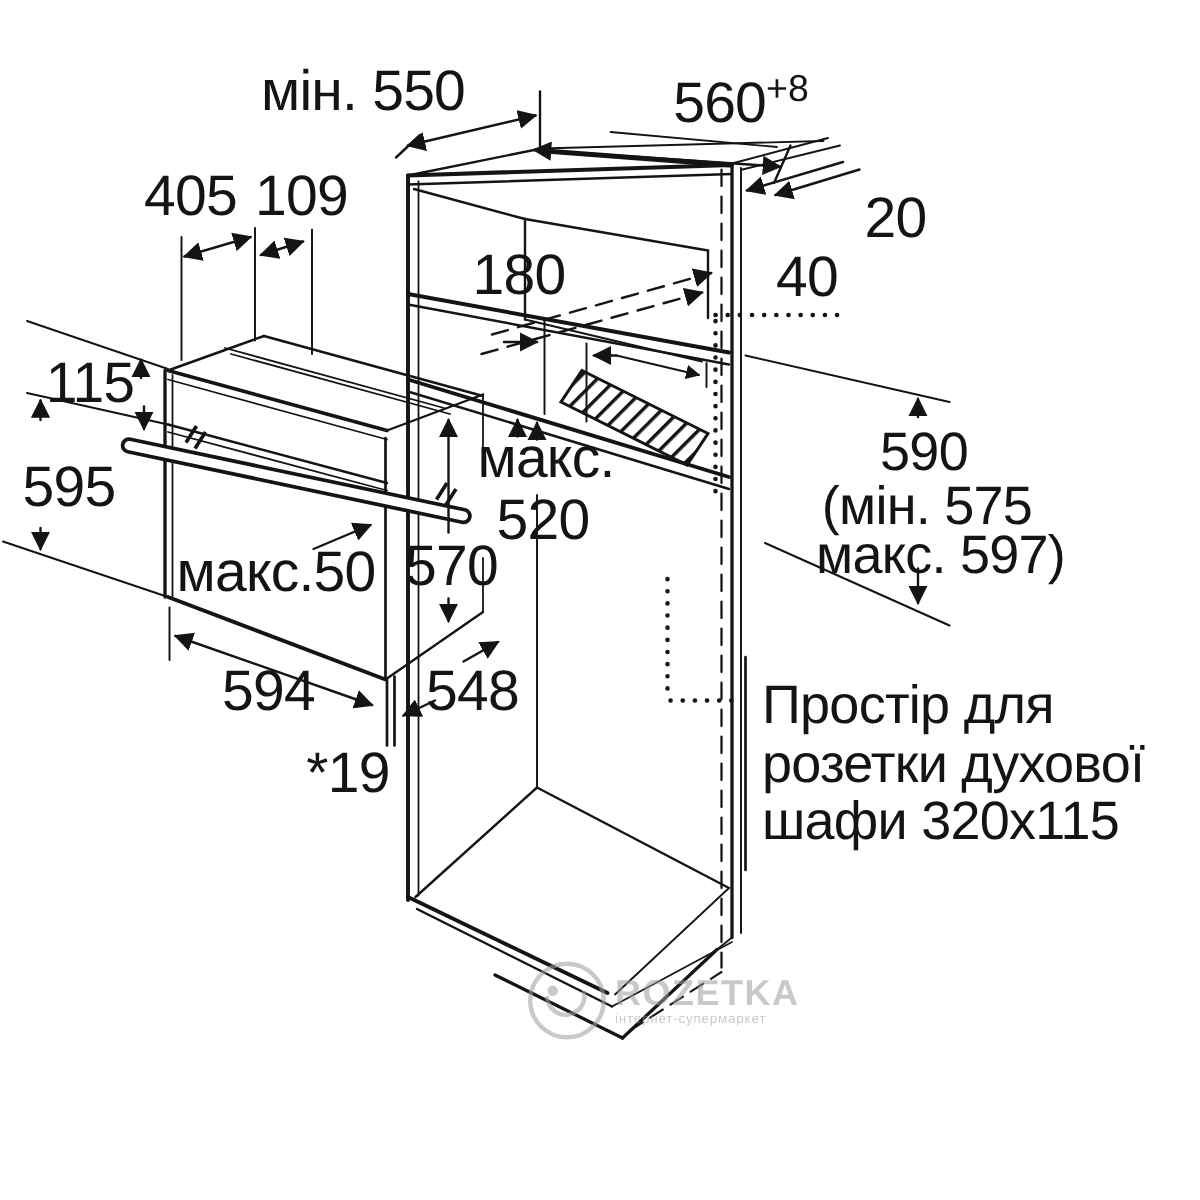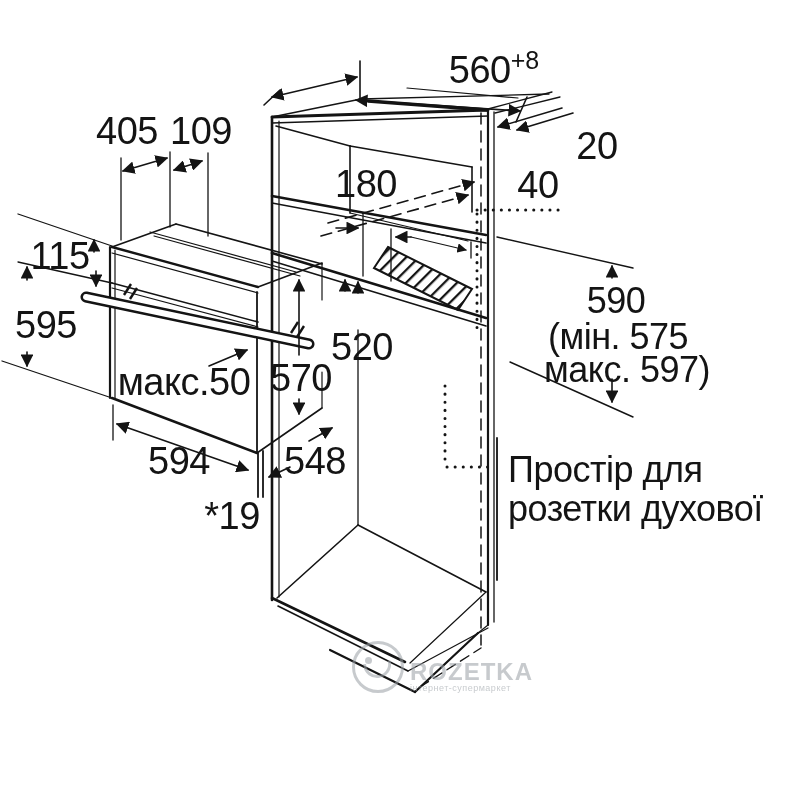--- a/index.html
+++ b/index.html
@@ -4,21 +4,21 @@
 <style>
   html,body{margin:0;padding:0;background:#ffffff;}
   #stage{position:relative;width:800px;height:800px;background:#ffffff;overflow:hidden;
          font-family:"Liberation Sans",sans-serif;color:#141414;}
   #drawing{position:absolute;left:0;top:0;}
   .lbl{position:absolute;transform:translate(-50%,-50%);font-size:38px;line-height:1;
        white-space:nowrap;letter-spacing:-0.5px;color:#141414;}
   .lbl.small{font-size:36px;}
   .lbl.left-al{transform:translate(0,-50%);}
   .sup{font-size:25px;vertical-align:14px;letter-spacing:0;}
-  #watermark{position:absolute;left:352px;top:641px;display:flex;align-items:flex-end;gap:6px;
+  #watermark{position:absolute;left:352px;top:641px;display:flex;align-items:center;gap:6px;
              opacity:0.55;color:#9aa0a6;}
   #wm-logo{width:46px;height:46px;border:3px solid #9aa0a6;border-radius:50%;position:relative;flex:0 0 auto;}
   #wm-logo::before{content:"";position:absolute;left:10px;top:13px;width:7px;height:7px;border-radius:50%;background:#9aa0a6;}
   #wm-logo::after{content:"";position:absolute;left:9px;top:18px;width:22px;height:13px;
                   border:3px solid #9aa0a6;border-top:none;border-radius:0 0 22px 22px;transform:rotate(-8deg);}
   #wm-text{display:flex;flex-direction:column;line-height:1;}
   #wm-name{font-size:24px;font-weight:bold;letter-spacing:1px;}
   #wm-tag{font-size:9px;letter-spacing:0.5px;}
 </style>
 </head>
@@ -174,40 +174,43 @@
 
       <line x1="328" y1="223" x2="474" y2="182" stroke-dasharray="11 7" marker-end="url(#arr)"></line>
       <line x1="321" y1="236" x2="468" y2="195" stroke-dasharray="11 7" marker-end="url(#arr)"></line>
 
       <line x1="445" y1="386" x2="445" y2="461" stroke-width="3" stroke-dasharray="0.1 8"></line>
       <line x1="447" y1="467" x2="491" y2="467" stroke-width="3" stroke-dasharray="0.1 8"></line>
       <line x1="497" y1="438" x2="497" y2="580" stroke-width="1.8"></line>
     </g>
   </svg>
 
+  <div class="lbl" style="left:242px;top:61px">мін. 550</div>
   <div class="lbl" style="left:494px;top:68px"><span>560</span><span class="sup">+8</span></div>
   <div class="lbl" style="left:597px;top:146px">20</div>
-  <div class="lbl" style="left:366px;top:184px">180</div>
+  <div class="lbl" style="left:346px;top:184px">180</div>
   <div class="lbl" style="left:538px;top:185px">40</div>
   <div class="lbl" style="left:127px;top:131px">405</div>
   <div class="lbl" style="left:201px;top:131px">109</div>
   <div class="lbl" style="left:60px;top:256px">115</div>
   <div class="lbl" style="left:46px;top:325px">595</div>
+  <div class="lbl" style="left:364px;top:306px">макс.</div>
   <div class="lbl" style="left:362px;top:347px">520</div>
   <div class="lbl" style="left:301px;top:378px">570</div>
   <div class="lbl" style="left:184px;top:382px">макс.50</div>
   <div class="lbl" style="left:179px;top:461px">594</div>
   <div class="lbl" style="left:315px;top:461px">548</div>
   <div class="lbl" style="left:232px;top:516px">*19</div>
   <div class="lbl small" style="left:616px;top:301px">590</div>
   <div class="lbl small" style="left:618px;top:337px">(мін. 575</div>
   <div class="lbl small" style="left:627px;top:370px">макс. 597)</div>
 
   <div class="lbl small left-al" style="left:508px;top:470px">Простір для</div>
   <div class="lbl small left-al" style="left:508px;top:509px">розетки духової</div>
+  <div class="lbl small left-al" style="left:508px;top:547px">шафи 320x115</div>
 
 
   <div id="watermark">
     <div id="wm-logo"></div>
     <div id="wm-text">
       <span id="wm-name">ROZETKA</span>
       <span id="wm-tag">інтернет-супермаркет</span>
     </div>
   </div>
 

